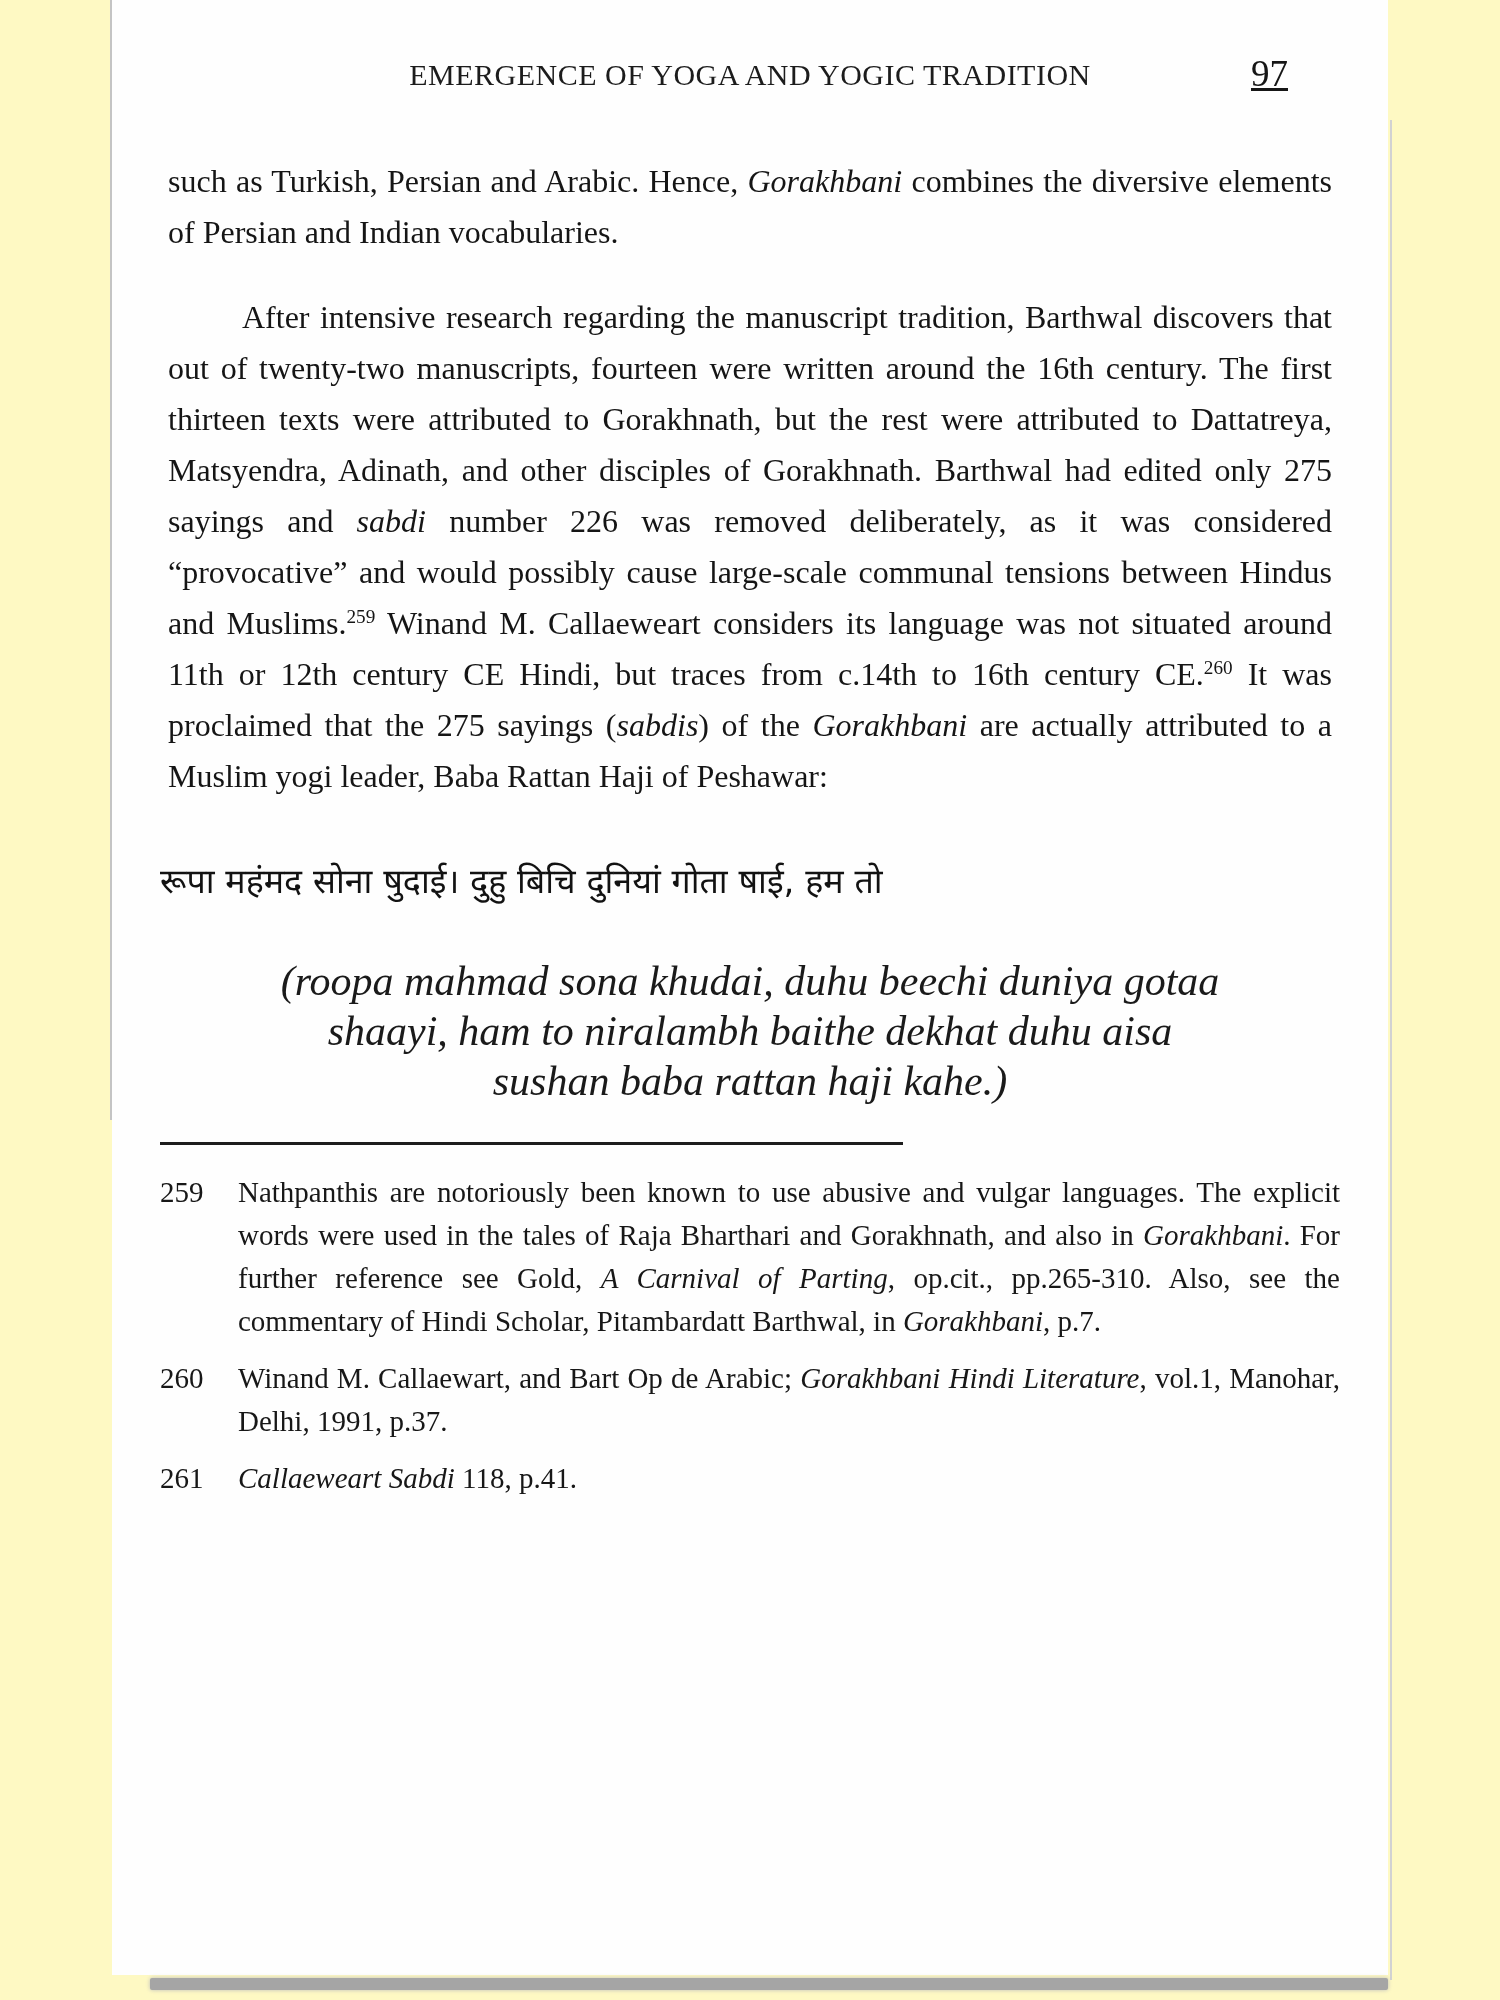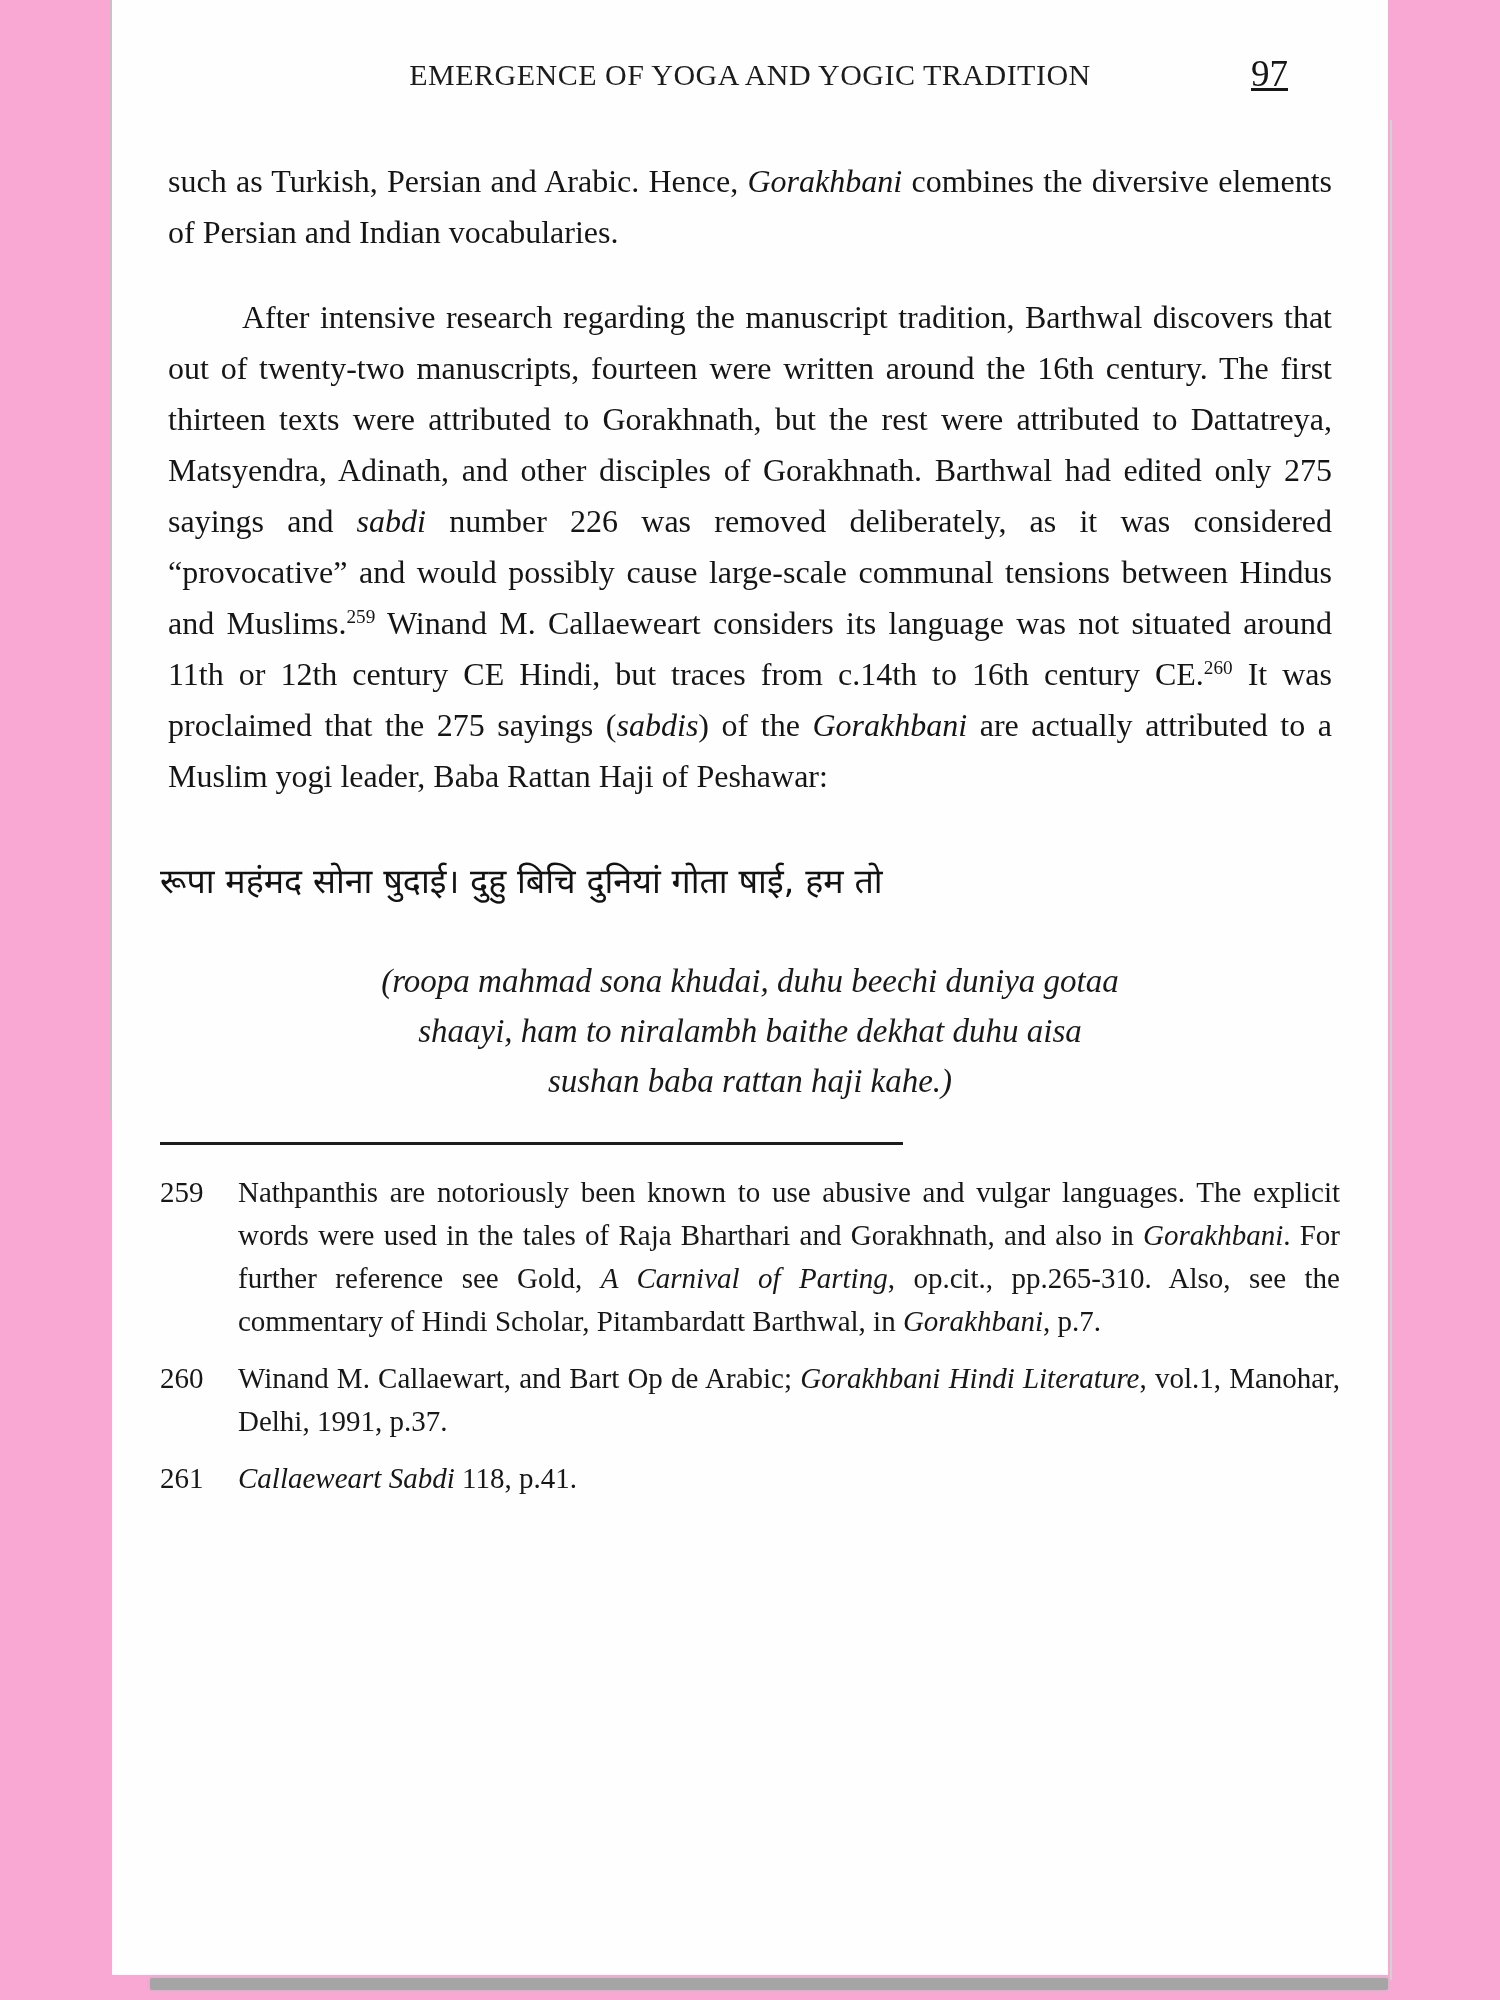--- a/index.html
+++ b/index.html
@@ -4,21 +4,21 @@
 <style>
   html, body {
     margin: 0;
     padding: 0;
     background: #ffffff;
   }
   .scan {
     position: relative;
     width: 1500px;
     height: 2000px;
-    background: #f9a8d4;
+    background: #fef9c3;
     overflow: hidden;
     font-family: "Liberation Serif", "DejaVu Serif", serif;
     color: #161616;
   }
   
   .edge-top {
     position: absolute;
     top: 5px; left: 430px;
     width: 590px; height: 3px;
     background: #8d8d8d;
@@ -90,21 +90,21 @@
     font-family: "DejaVu Sans", "Liberation Sans", sans-serif;
     font-weight: 500;
     font-size: 34px;
     line-height: 58px;
     color: #121212;
   }
   .translit {
     margin-top: 46px;
     text-align: center;
     font-style: italic;
-    font-size: 33px;
+    font-size: 42px;
     line-height: 50px;
     color: #1a1a1a;
   }
   .fn-separator {
     margin: 36px 0 26px 0;
     width: 63%;
     height: 3px;
     background: #1d1d1d;
   }
   .footnote {

